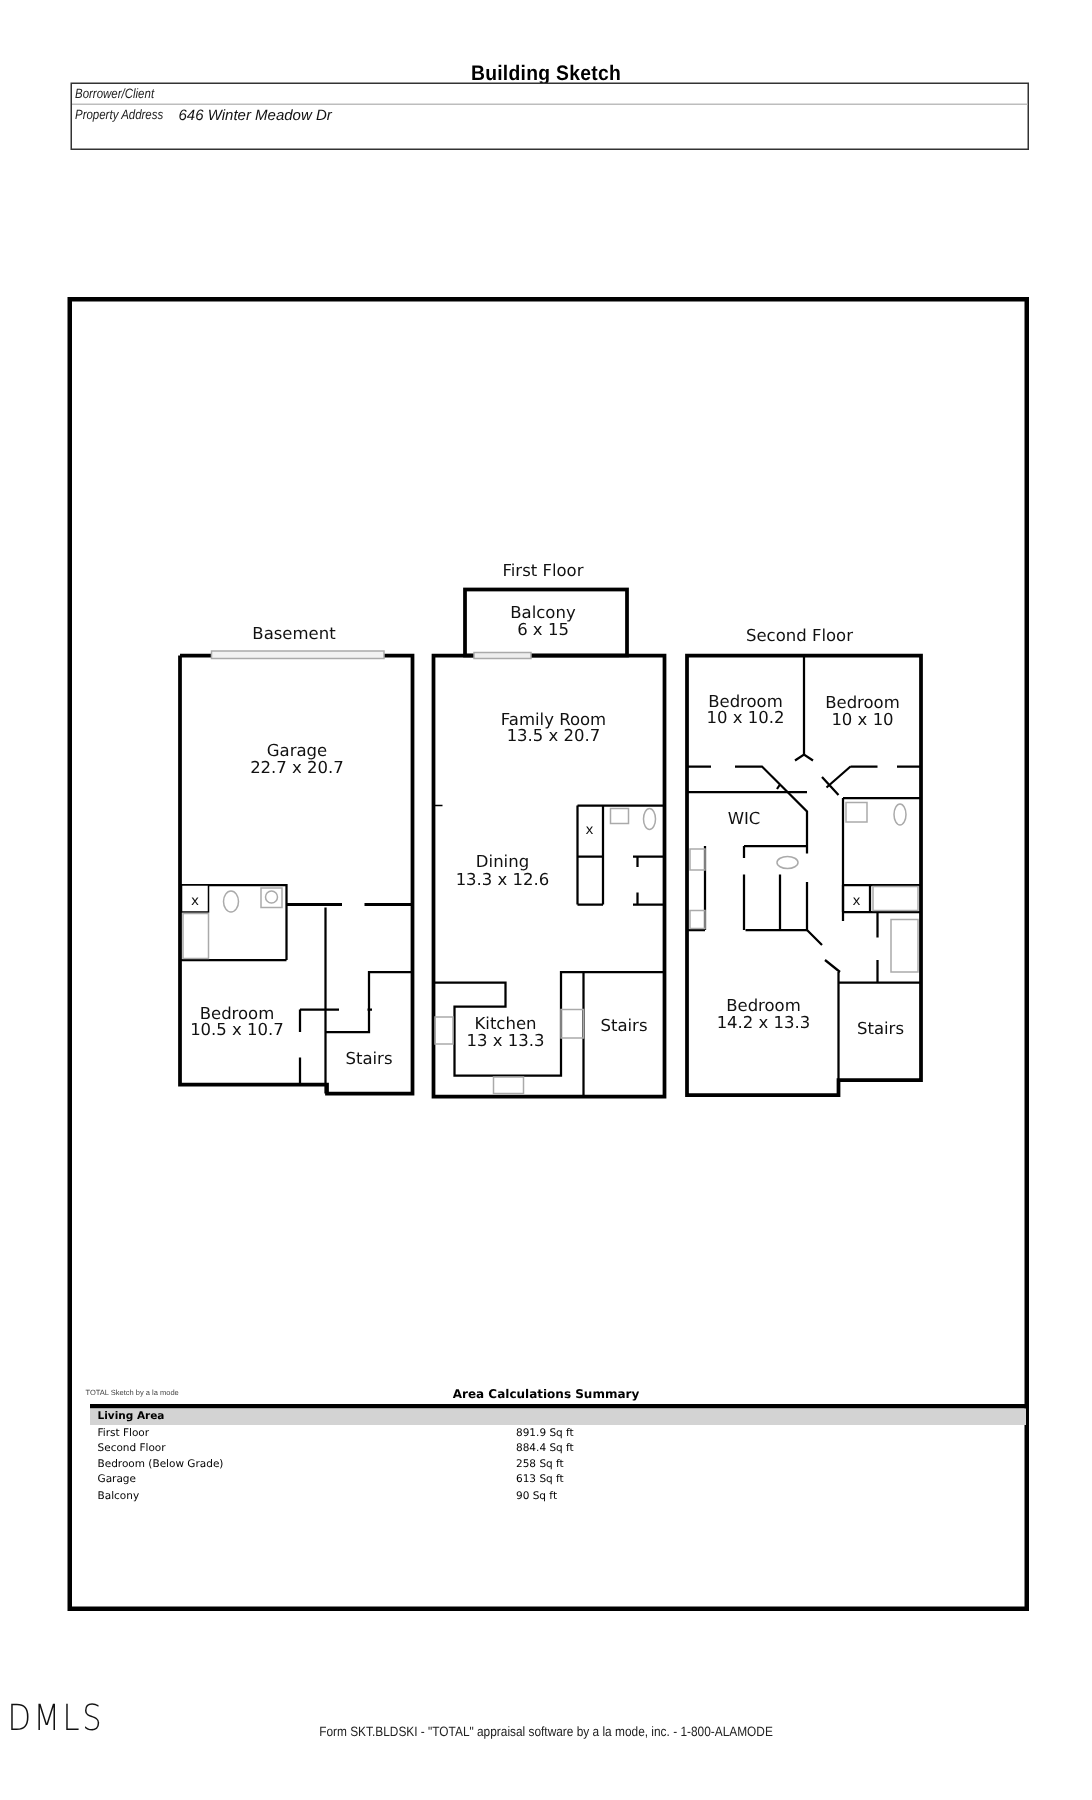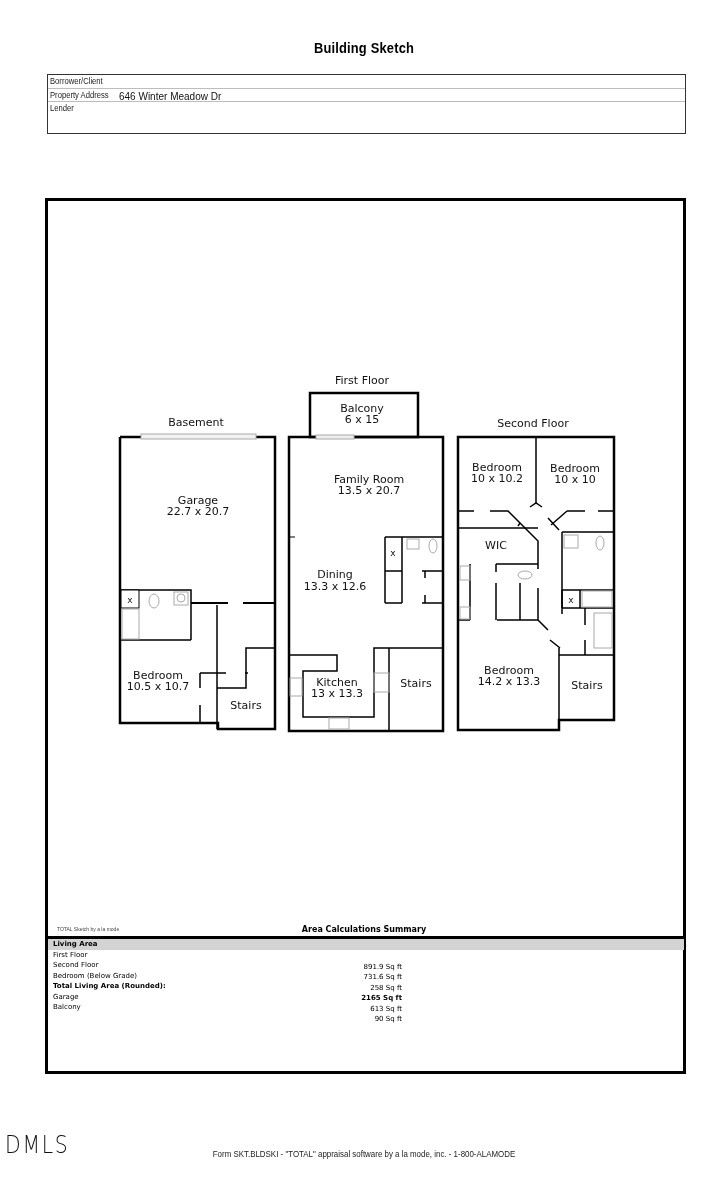--- a/index.html
+++ b/index.html
@@ -6,22 +6,23 @@
     html, body { width: 728px; height: 1200px; background: #ffffff; overflow: hidden; }
     body { position: relative; font-family: "Liberation Sans", sans-serif; color: #000; }
 
     .doc-title {
       position: absolute; left: 0; width: 728px; top: 40px;
       text-align: center; font-weight: bold; font-size: 14px; letter-spacing: 0.2px;
       font-family: "Liberation Sans", sans-serif;
       transform: scaleX(0.92);
     }
     .info-table {
-      position: absolute; left: 47px; top: 74px; width: 639px; height: 60px;
+      position: absolute; left: 47px; top: 55px; width: 639px; height: 45px;
       border: 1.5px solid #333;
+      font-style: italic;
     }
     .info-row {
       position: relative; height: 13.5px; border-bottom: 1px solid #bdbdbd;
       font-size: 9px; line-height: 13px;
     }
     .info-row:last-child { border-bottom: none; }
     .info-label { position: absolute; left: 2px; top: 0; color: #222; font-size: 9px; transform: scaleX(0.85); transform-origin: left; }
     .info-value { position: absolute; left: 71px; top: 1px; font-size: 10px; color: #111; }
     .info-county { position: absolute; left: 268px; top: 0; font-size: 9px; transform: scaleX(0.85); transform-origin: left; }
     .info-state { position: absolute; left: 445px; top: 0; font-size: 9px; transform: scaleX(0.85); transform-origin: left; }
@@ -30,27 +31,27 @@
     .sketch-frame {
       position: absolute; left: 45px; top: 198px; width: 641px; height: 876px;
       border: 3px solid #000;
     }
     .sketch-svg { position: absolute; left: 0; top: 0; }
 
     .credit { position: absolute; left: 57px; top: 926px; font-size: 5px; color: #444; }
     .summary-title { position: absolute; left: 0; width: 728px; top: 925px; text-align: center; font-size: 8px; font-weight: bold; font-family: "DejaVu Sans", sans-serif; padding-left: 0px; }
     .summary-title span { position: relative; left: 0; }
 
-    .summary-table { position: absolute; left: 48px; top: 936px; width: 636px; }
+    .summary-table { position: absolute; left: 48px; top: 936px; width: 636px; padding-left: 12px; }
     .sum-topline { height: 3px; background: #000; }
     .sum-row { position: relative; height: 10.5px; font-family: "DejaVu Sans", sans-serif; font-size: 7px; line-height: 10.5px; }
     .sum-row.header { background: #d3d3d3; font-weight: bold; }
     .sum-row.total { font-weight: bold; }
     .sum-label { position: absolute; left: 5px; top: 0; }
-    .sum-value { position: absolute; left: 284px; top: 12px; width: 70px; text-align: right; }
+    .sum-value { position: absolute; left: 284px; top: 0; width: 70px; text-align: left; }
 
     .mls-logo {
       position: absolute; left: 5px; top: 1131px; font-size: 24px; letter-spacing: 2px;
       font-family: "DejaVu Sans", sans-serif; font-weight: 200; color: #111;
       transform: scaleX(0.85); transform-origin: left;
     }
     .footer-form {
       position: absolute; left: 0; width: 728px; top: 1149px; text-align: center;
       font-size: 9px; color: #222; transform: scaleX(0.88);
     }
@@ -63,23 +64,20 @@
 <div class="doc-title">Building Sketch</div>
 
 <div class="info-table">
   <div class="info-row">
     <span class="info-label">Borrower/Client</span>
     <span class="info-value"></span>
   </div>
   <div class="info-row">
     <span class="info-label">Property Address</span>
     <span class="info-value">646 Winter Meadow Dr</span>
-  </div>
-  <div class="info-row">
-    <span class="info-label">Lender</span>
   </div>
 </div>
 
 <div class="sketch-frame"></div>
 
 <svg class="sketch-svg" width="728" height="1200">
 
   <text class="floor-label" x="196" y="426" text-anchor="middle">Basement</text>
   <text class="floor-label" x="362" y="384" text-anchor="middle">First Floor</text>
   <text class="floor-label" x="533" y="427" text-anchor="middle">Second Floor</text>
@@ -181,30 +179,26 @@
   <div class="sum-topline"></div>
   <div class="sum-row header">
     <span class="sum-label">Living Area</span>
   </div>
   <div class="sum-row">
     <span class="sum-label">First Floor</span>
     <span class="sum-value">891.9 Sq ft</span>
   </div>
   <div class="sum-row">
     <span class="sum-label">Second Floor</span>
-    <span class="sum-value">731.6 Sq ft</span>
+    <span class="sum-value">884.4 Sq ft</span>
   </div>
   <div class="sum-row">
     <span class="sum-label">Bedroom (Below Grade)</span>
     <span class="sum-value">258 Sq ft</span>
   </div>
-  <div class="sum-row total">
-    <span class="sum-label">Total Living Area (Rounded):</span>
-    <span class="sum-value">2165 Sq ft</span>
-  </div>
   <div class="sum-row">
     <span class="sum-label">Garage</span>
     <span class="sum-value">613 Sq ft</span>
   </div>
   <div class="sum-row">
     <span class="sum-label">Balcony</span>
     <span class="sum-value">90 Sq ft</span>
   </div>
 </div>
 

